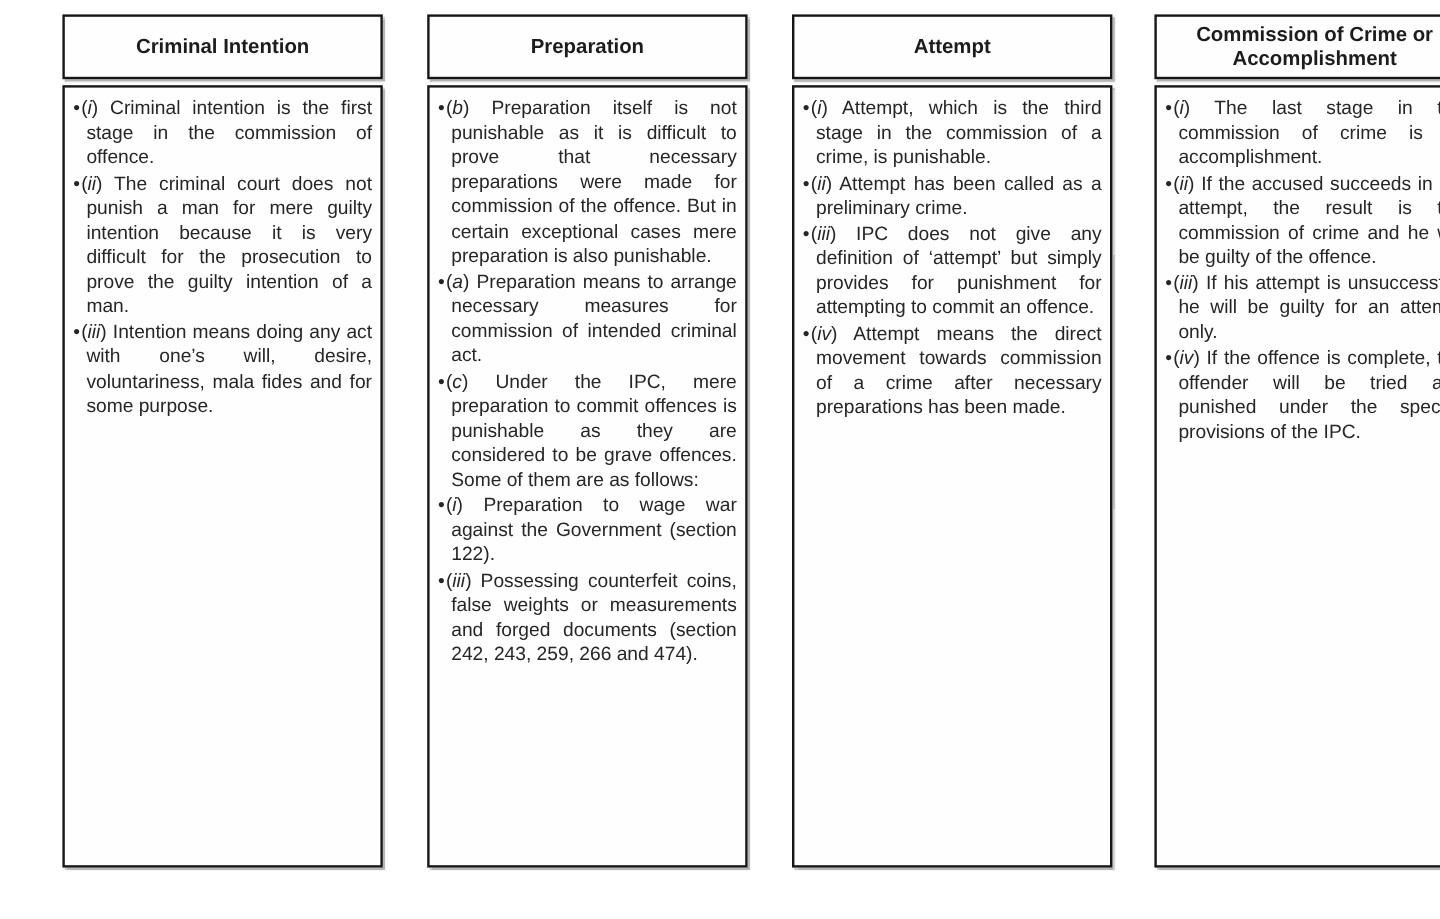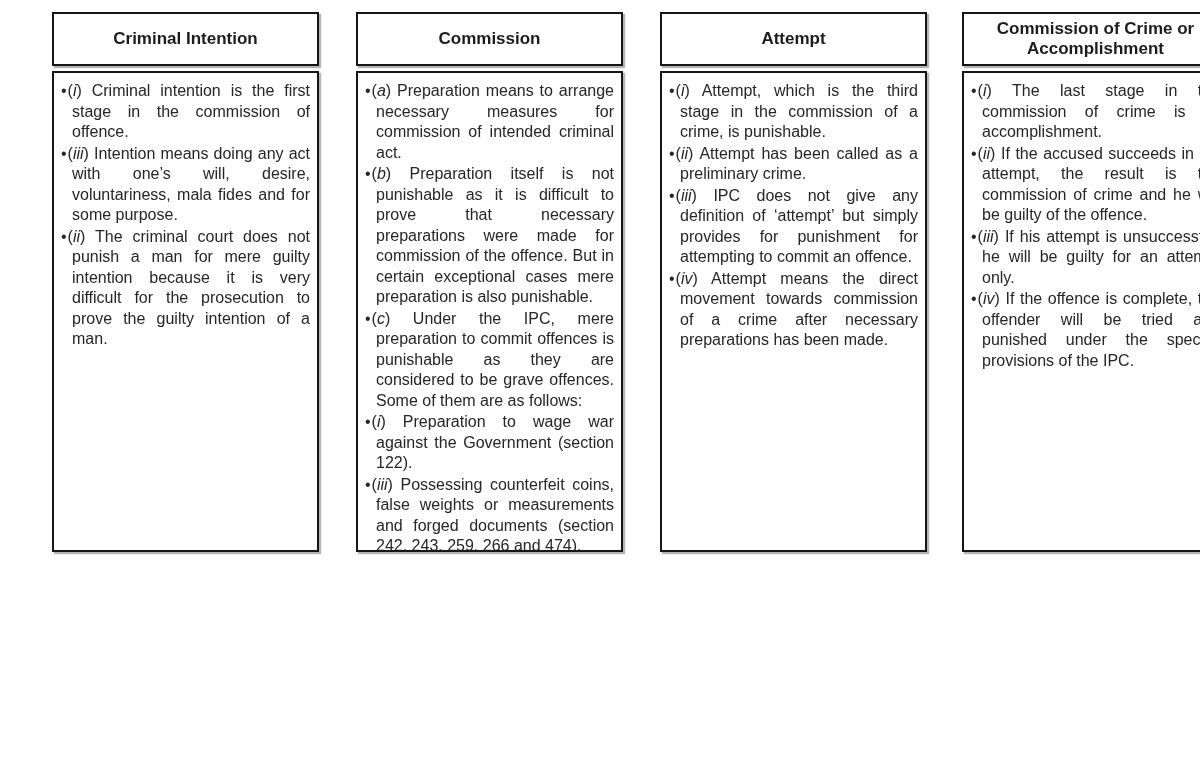--- a/index.html
+++ b/index.html
@@ -42,21 +42,21 @@
   .header-box .title {
     font-weight: bold;
     font-size: 17px;
     line-height: 20px;
     color: #1c1c1c;
   }
   .body-box {
     box-sizing: border-box;
     margin-top: 5px;
     width: 100%;
-    height: 481px;
+    height: 652px;
     border: 2px solid #161616;
     background: #fefefe;
     padding: 8px 7px 6px 7px;
     overflow: hidden;
     box-shadow: 2px 2px 1px rgba(90,90,90,0.45);
   }
   .bullet-item {
     margin: 0 0 1px 0;
     padding-left: 11px;
     text-indent: -11px;
@@ -77,32 +77,32 @@
 <body>
 
 <div class="figure">
 
   <div class="column c0">
     <div class="header-box">
       <span class="title">Criminal Intention</span>
     </div>
     <div class="body-box">
         <p class="bullet-item"><span class="bullet">•</span><span class="marker">(<i>i</i>)</span> Criminal intention is the first stage in the commission of offence.</p>
+        <p class="bullet-item"><span class="bullet">•</span><span class="marker">(<i>ii</i>)</span> The criminal court does not punish a man for mere guilty intention because it is very difficult for the prosecution to prove the guilty intention of a man.</p>
         <p class="bullet-item"><span class="bullet">•</span><span class="marker">(<i>iii</i>)</span> Intention means doing any act with one’s will, desire, voluntariness, mala fides and for some purpose.</p>
-        <p class="bullet-item"><span class="bullet">•</span><span class="marker">(<i>ii</i>)</span> The criminal court does not punish a man for mere guilty intention because it is very difficult for the prosecution to prove the guilty intention of a man.</p>
       </div>
   </div>
 
   <div class="column c1">
     <div class="header-box">
-      <span class="title">Commission</span>
+      <span class="title">Preparation</span>
     </div>
     <div class="body-box">
+        <p class="bullet-item"><span class="bullet">•</span><span class="marker">(<i>b</i>)</span> Preparation itself is not punishable as it is difficult to prove that necessary preparations were made for commission of the offence. But in certain exceptional cases mere preparation is also punishable.</p>
         <p class="bullet-item"><span class="bullet">•</span><span class="marker">(<i>a</i>)</span> Preparation means to arrange necessary measures for commission of intended criminal act.</p>
-        <p class="bullet-item"><span class="bullet">•</span><span class="marker">(<i>b</i>)</span> Preparation itself is not punishable as it is difficult to prove that necessary preparations were made for commission of the offence. But in certain exceptional cases mere preparation is also punishable.</p>
         <p class="bullet-item"><span class="bullet">•</span><span class="marker">(<i>c</i>)</span> Under the IPC, mere preparation to commit offences is punishable as they are considered to be grave offences. Some of them are as follows:</p>
         <p class="bullet-item"><span class="bullet">•</span><span class="marker">(<i>i</i>)</span> Preparation to wage war against the Government (section 122).</p>
         <p class="bullet-item"><span class="bullet">•</span><span class="marker">(<i>iii</i>)</span> Possessing counterfeit coins, false weights or measurements and forged documents (section 242, 243, 259, 266 and 474).</p>
       </div>
   </div>
 
   <div class="column c3">
     <div class="header-box">
       <span class="title">Commission of Crime or Accomplishment</span>
     </div>

